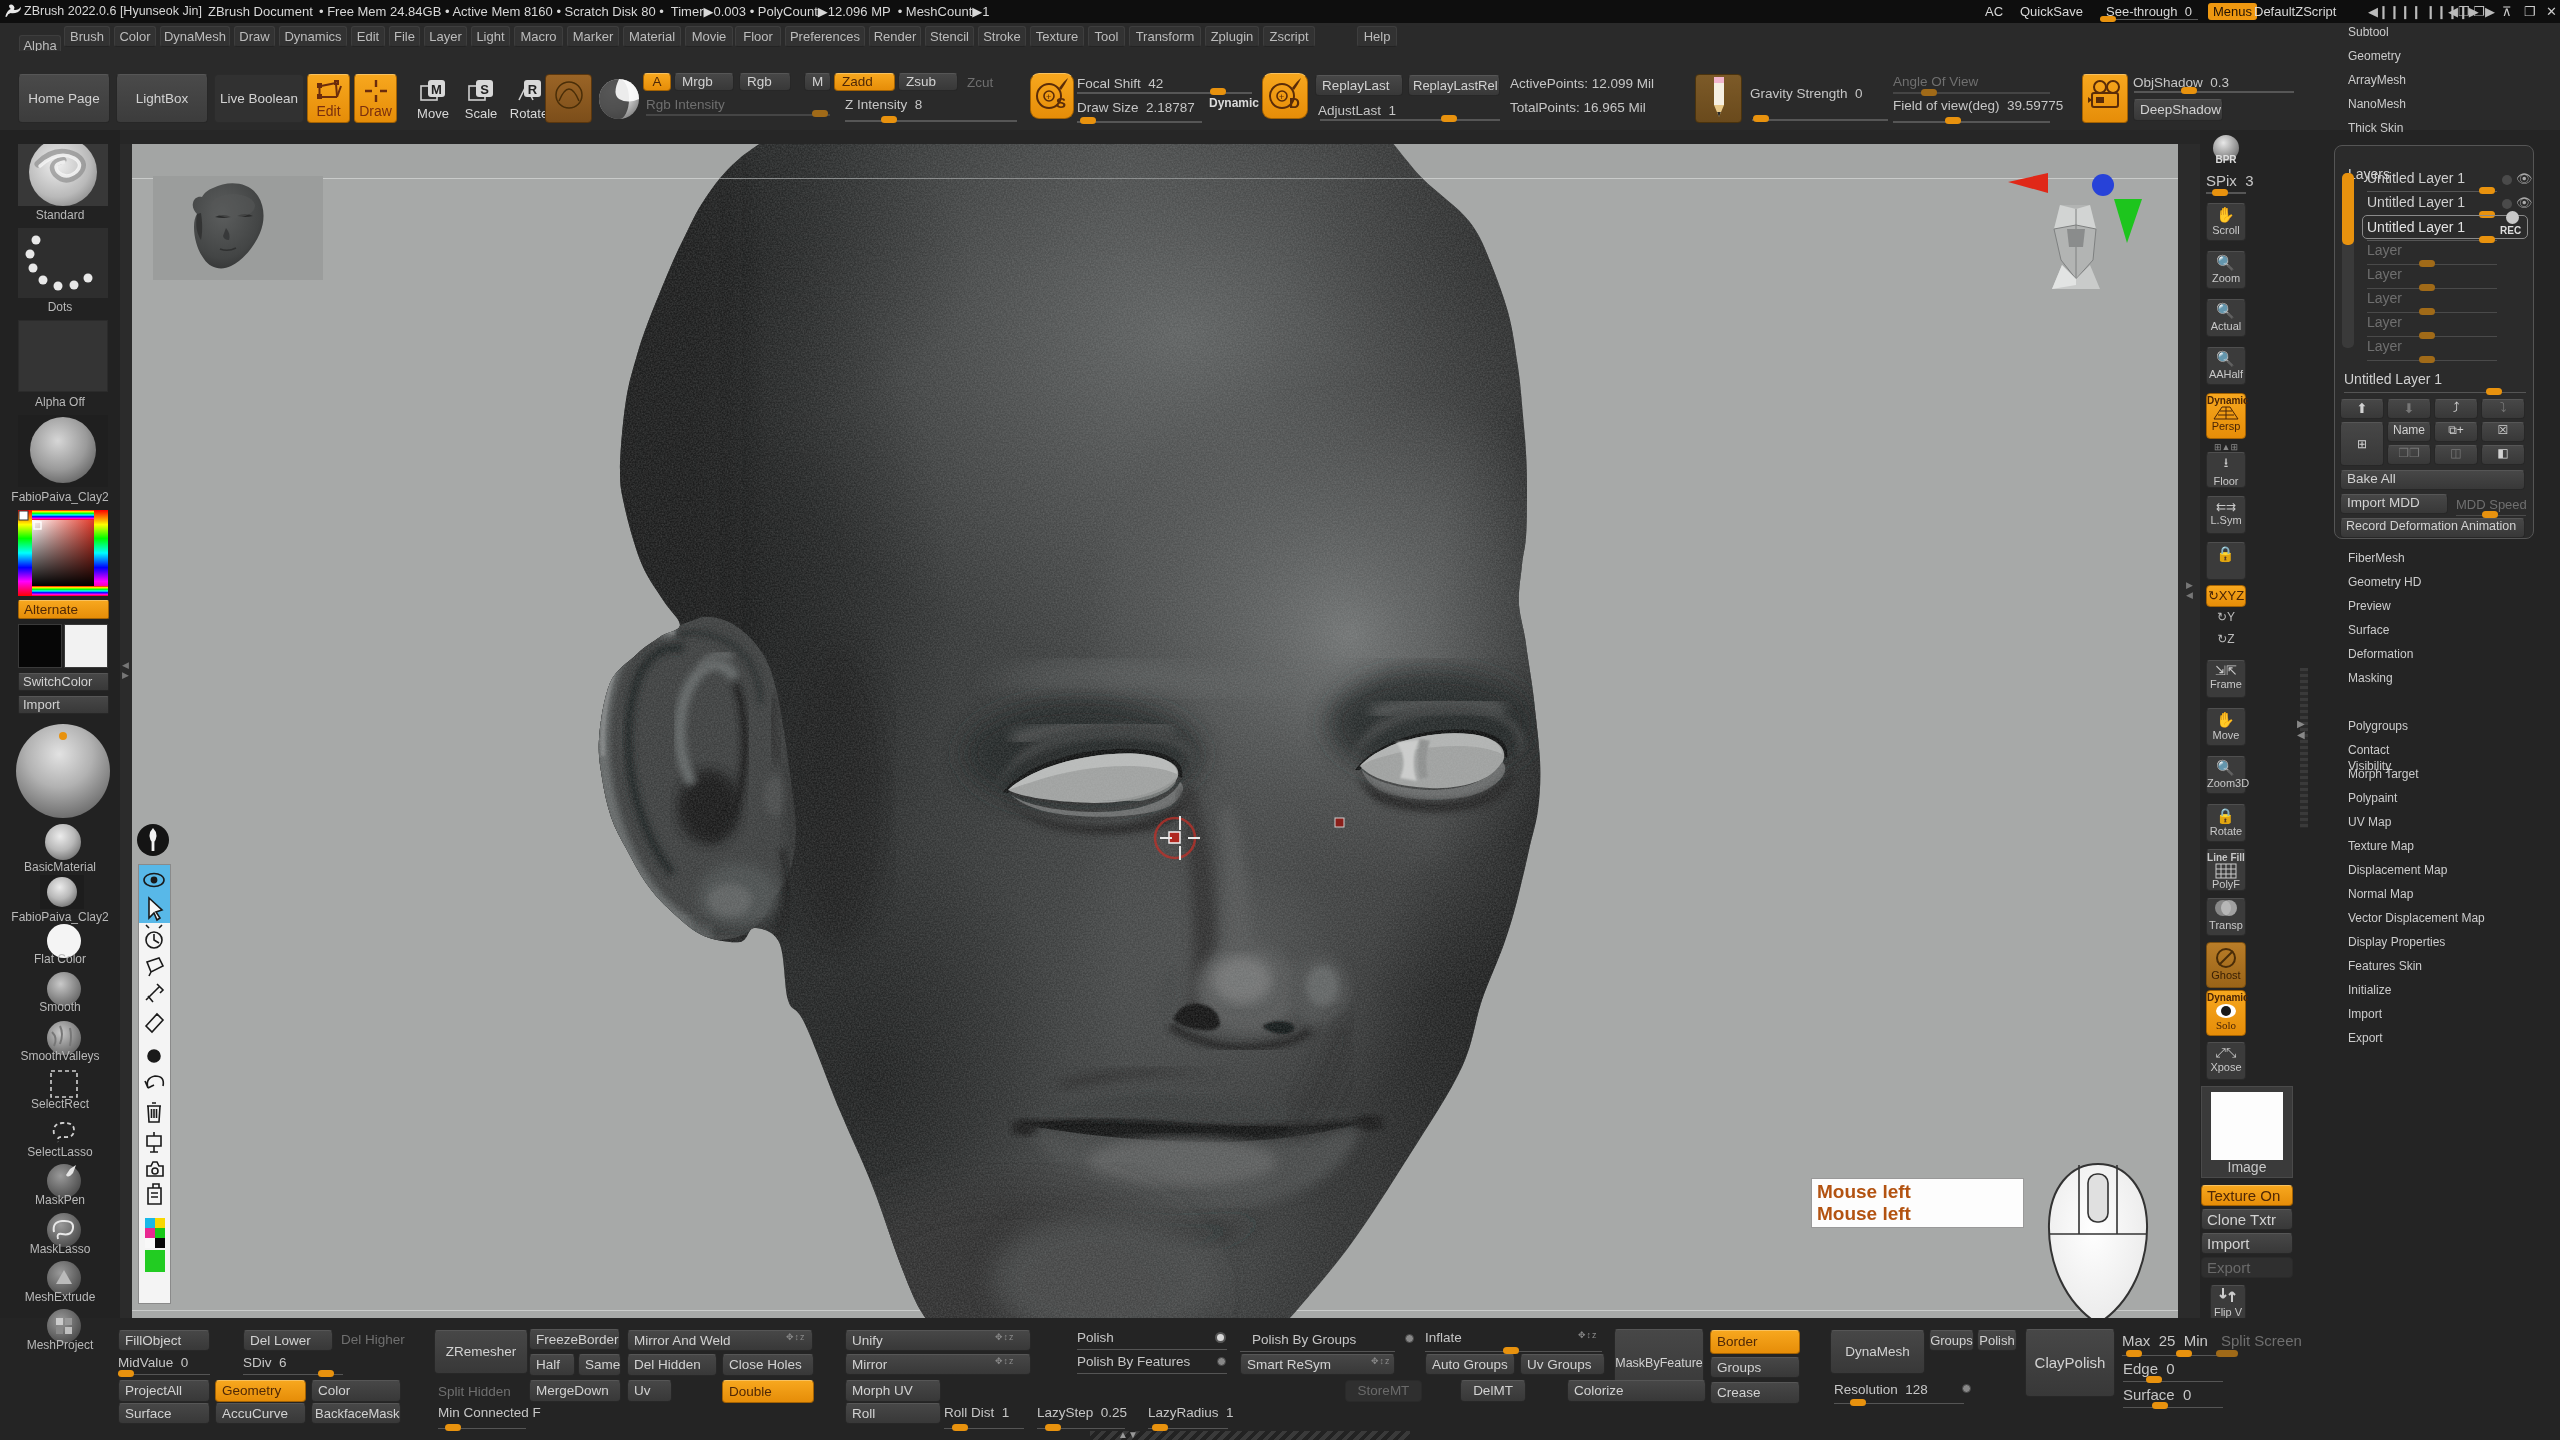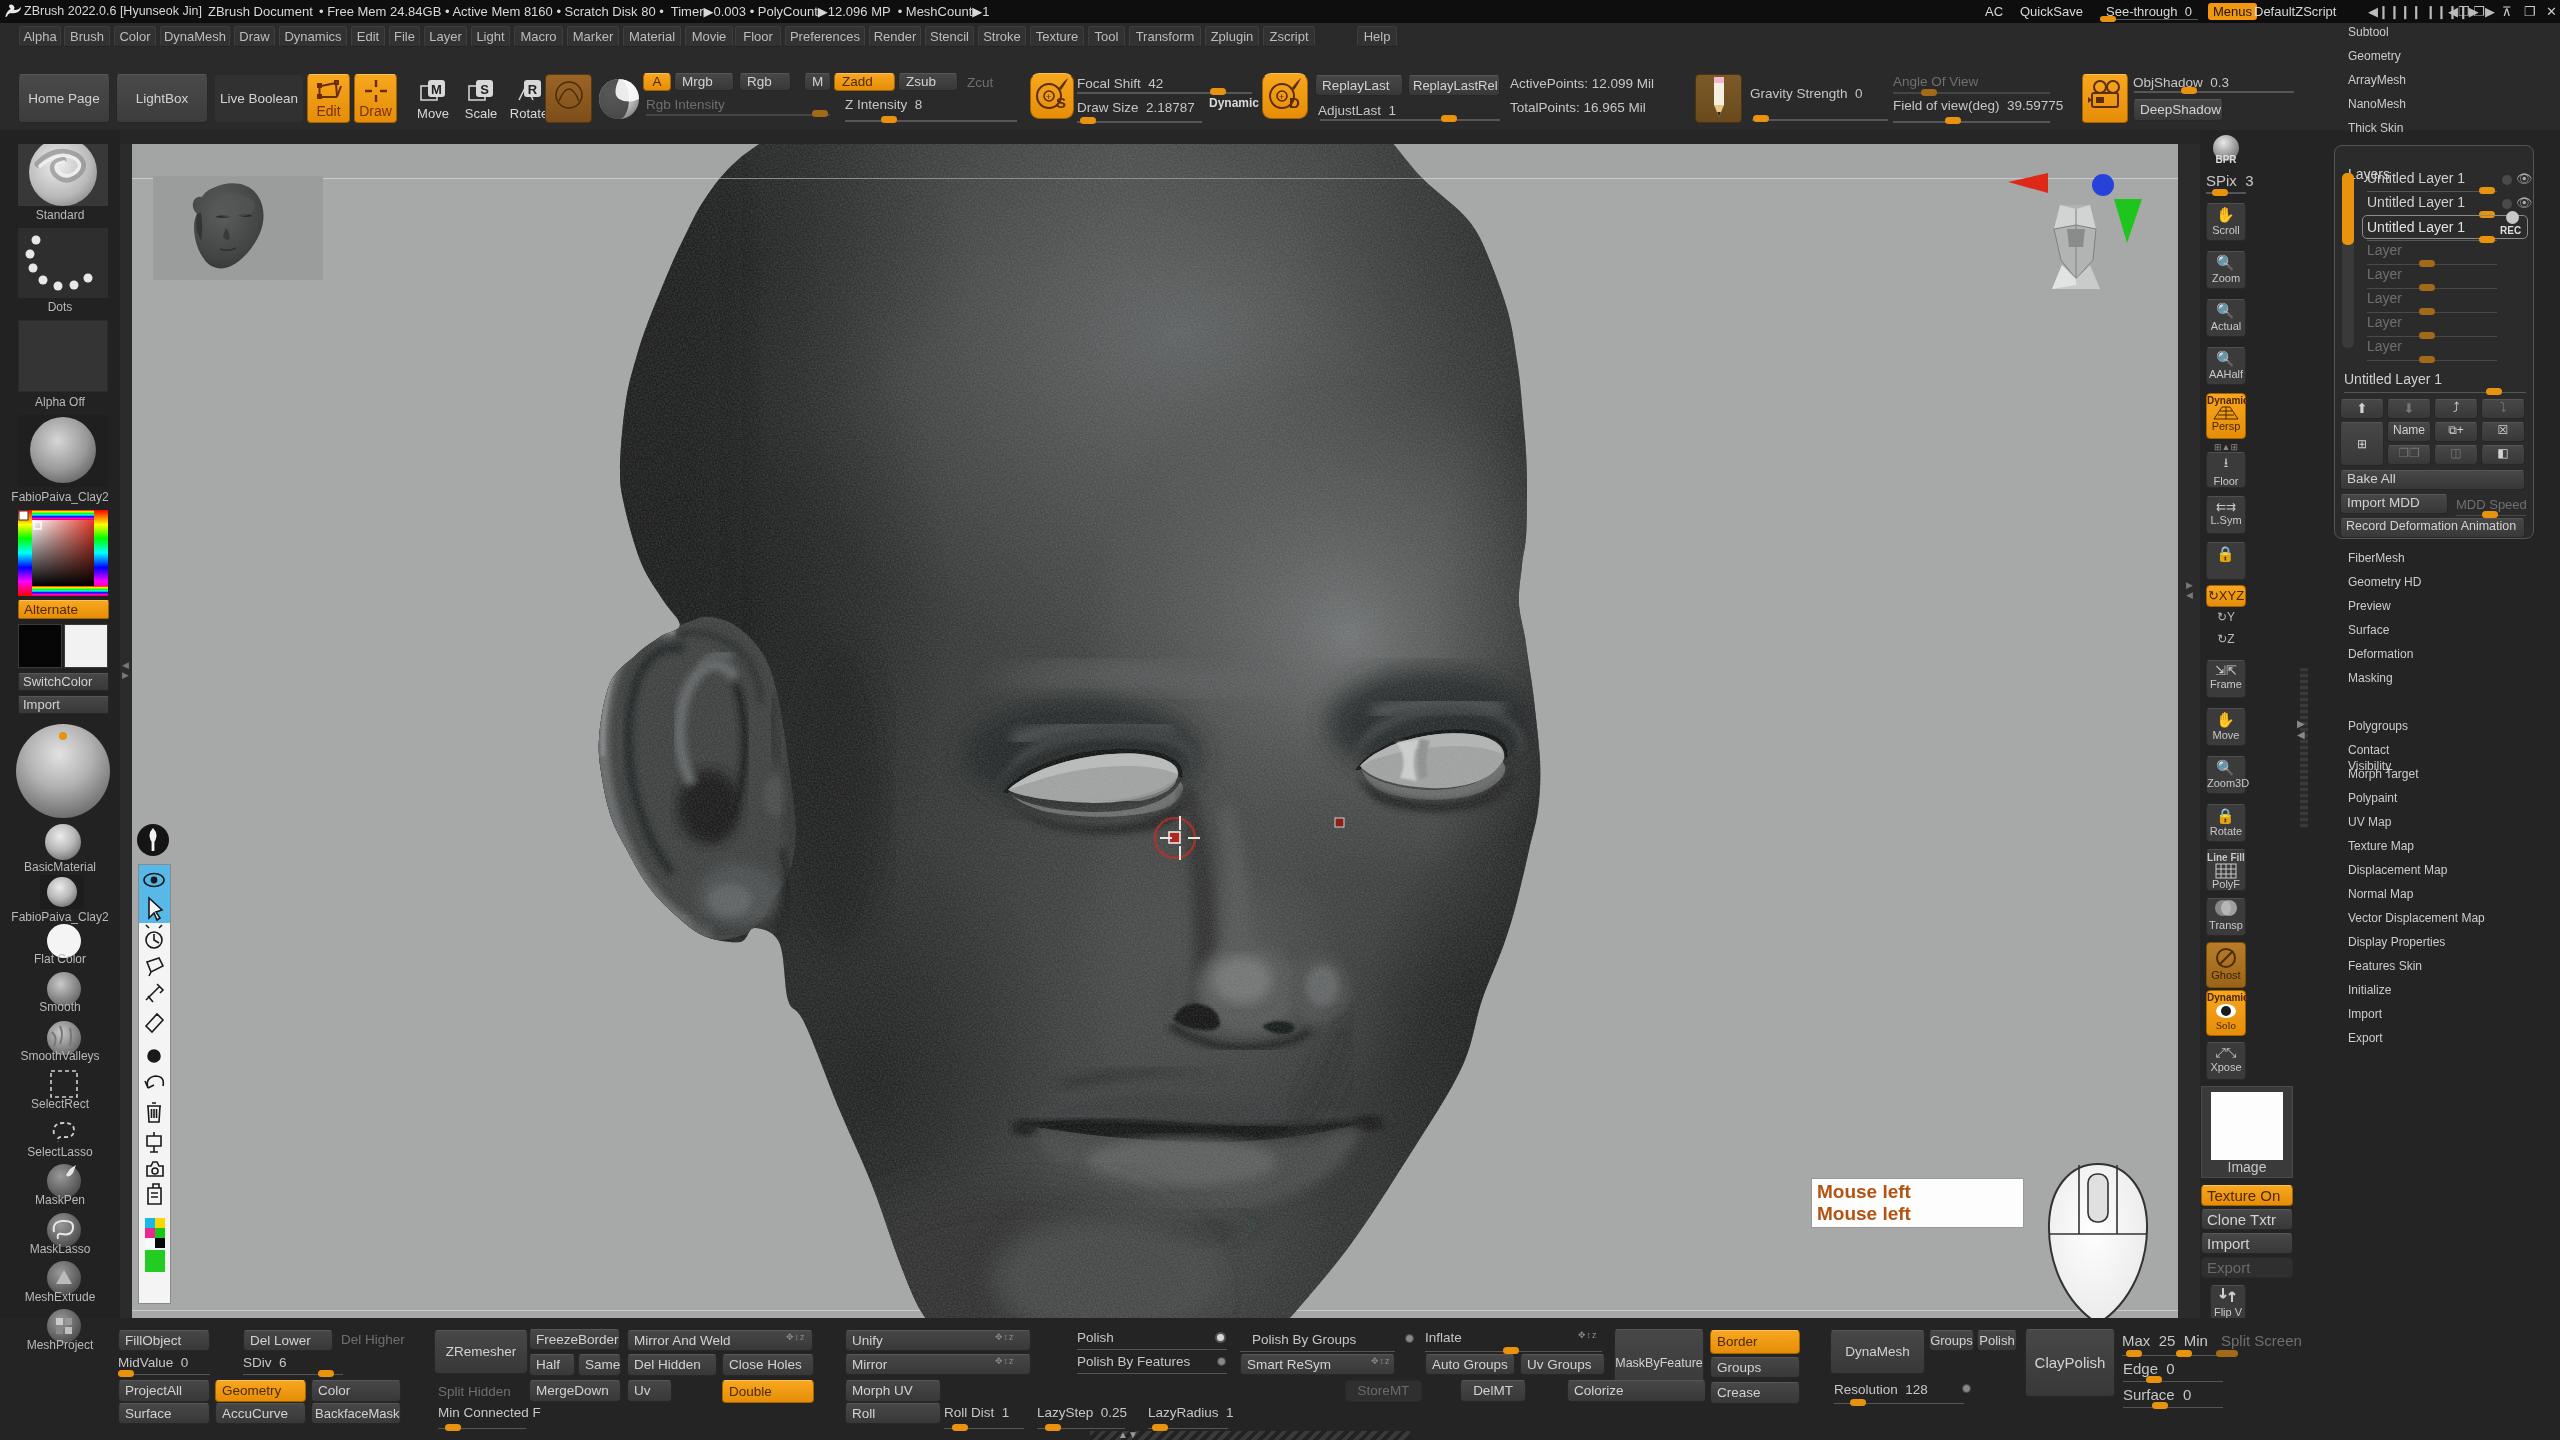--- a/index.html
+++ b/index.html
@@ -48,21 +48,21 @@
     <div class="abs" style="left:2100px;top:16px;width:16px;height:6px;border-radius:3px;background:#e8920e;"></div>
     <span style="left:2208px;top:3px;background:#ef9810;color:#221204;padding:1px 5px;border-radius:3px;">Menus</span>
     <span style="left:2254px;">DefaultZScript</span>
     <span style="left:2368px;color:#bbb;">◀❙❙❙❙ ❙❙❙❙▶</span>
     <span style="left:2448px;color:#bbb;">◀❐ ❐▶</span>
     <span style="left:2546px;color:#ccc;">✕</span>
     <span style="left:2524px;color:#ccc;">❐</span>
     <span style="left:2502px;color:#ccc;">⊼</span>
   </div>
   <div id="menubar" class="abs">
-    <div class="menuitem" style="left:19px;width:42px;">Alpha</div>
+    <div class="menuitem" style="left:19px;width:42px;margin-top:9px;">Alpha</div>
     <div class="menuitem" style="left:64px;width:46px;">Brush</div>
     <div class="menuitem" style="left:114px;width:42px;">Color</div>
     <div class="menuitem" style="left:160px;width:70px;">DynaMesh</div>
     <div class="menuitem" style="left:234px;width:41px;">Draw</div>
     <div class="menuitem" style="left:279px;width:68px;">Dynamics</div>
     <div class="menuitem" style="left:351px;width:34px;">Edit</div>
     <div class="menuitem" style="left:389px;width:31px;">File</div>
     <div class="menuitem" style="left:424px;width:43px;">Layer</div>
     <div class="menuitem" style="left:471px;width:39px;">Light</div>
     <div class="menuitem" style="left:514px;width:49px;">Macro</div>

